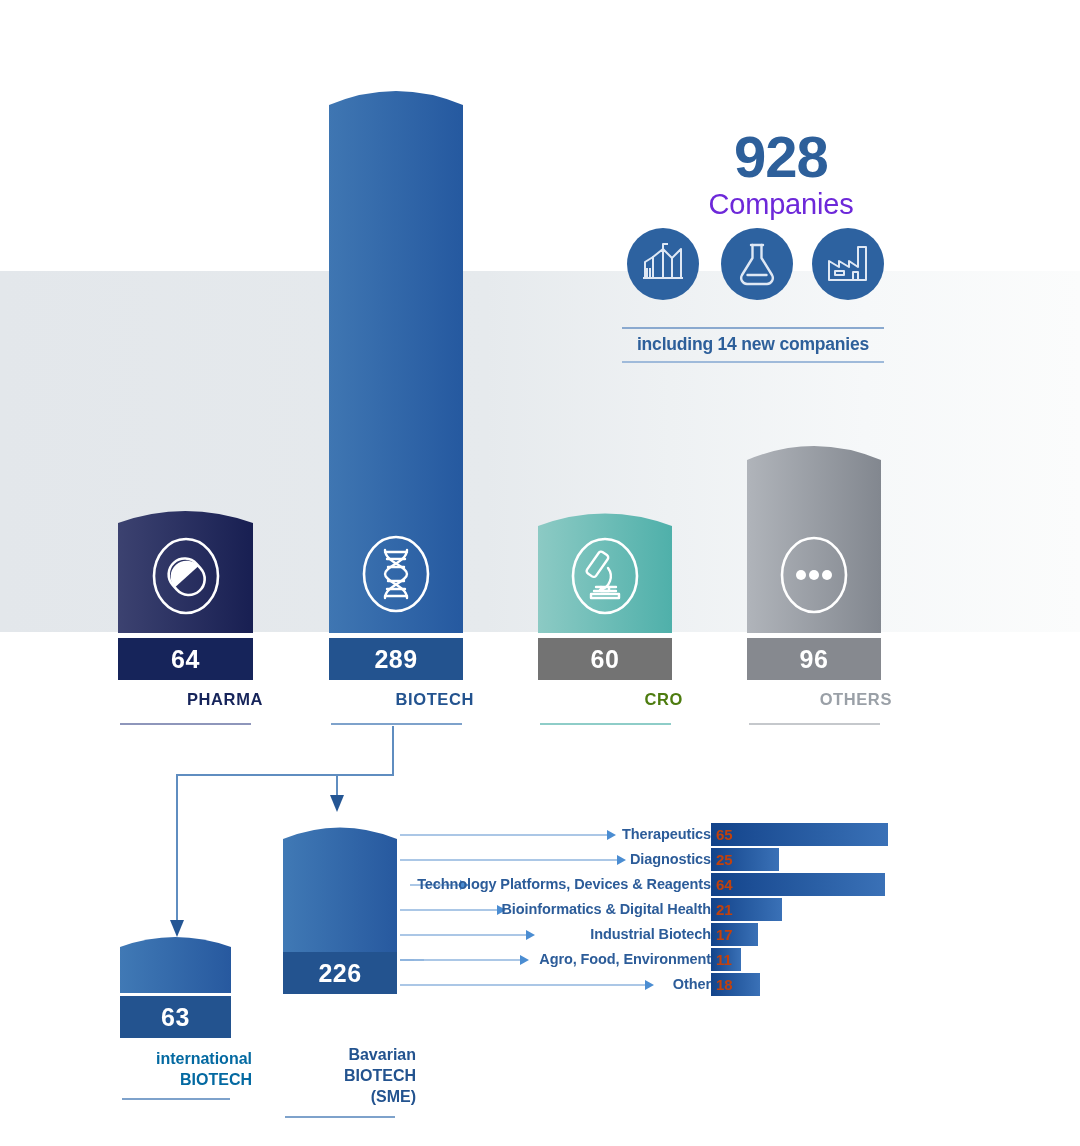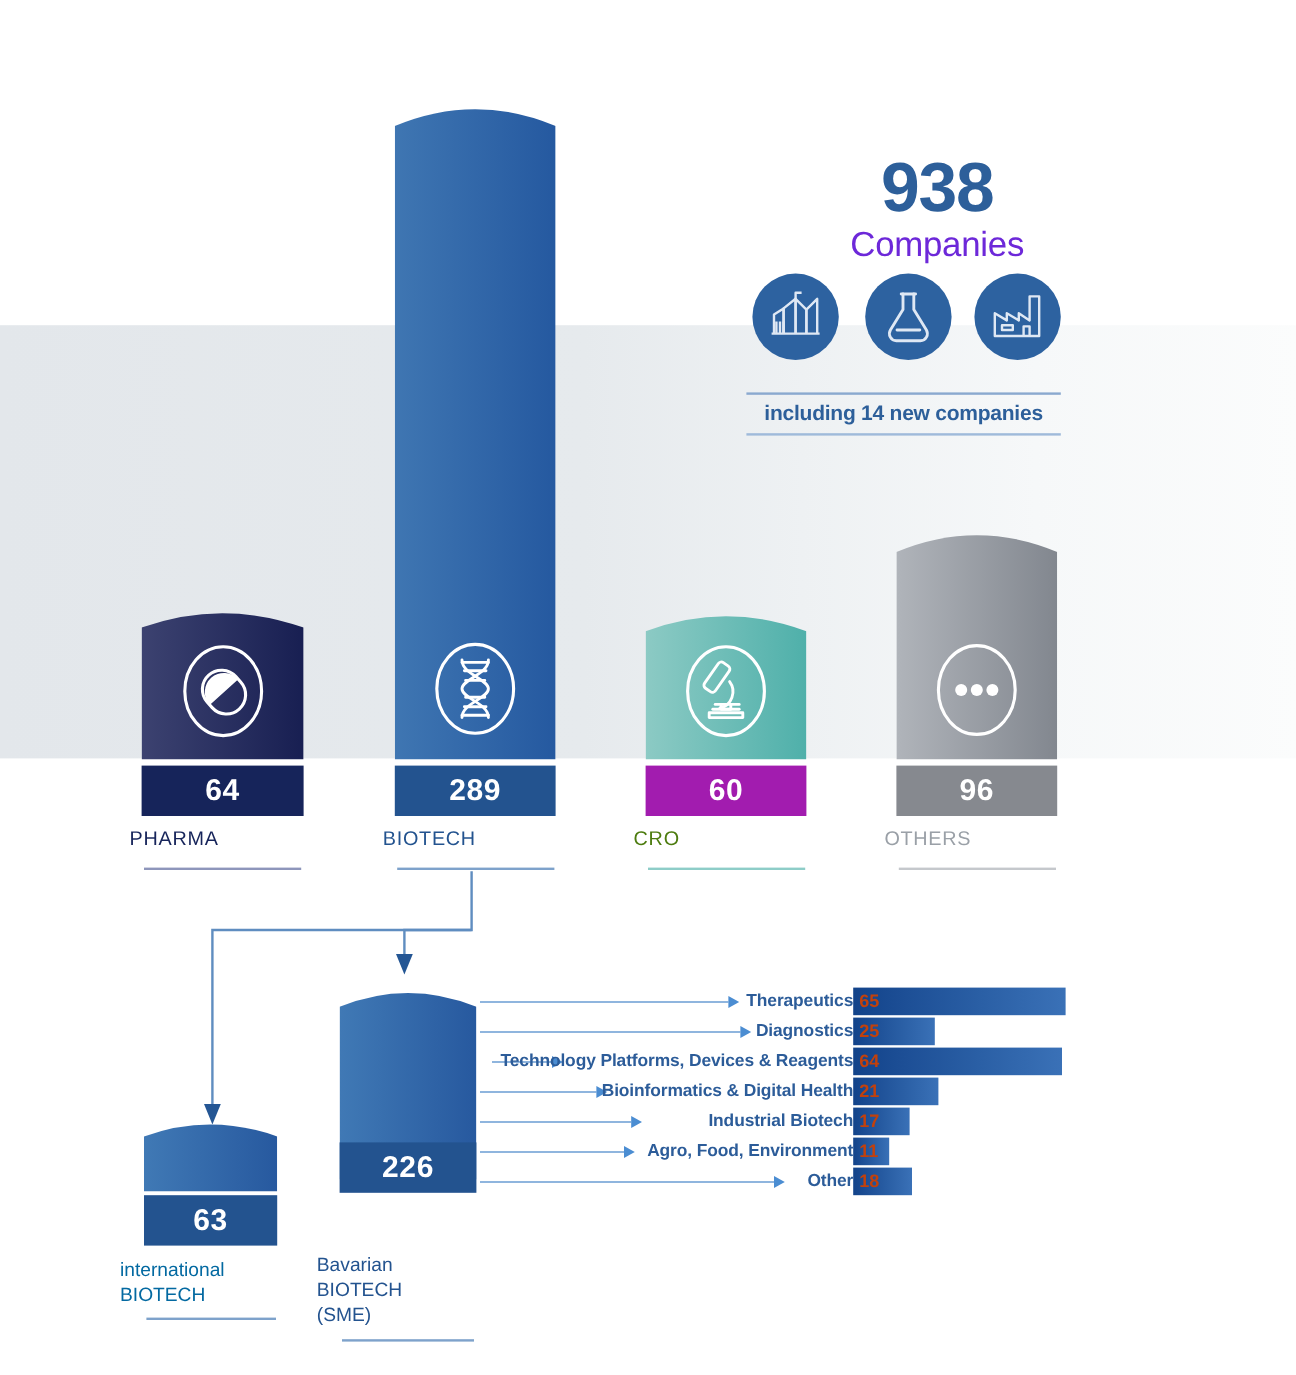--- a/index.html
+++ b/index.html
@@ -47,21 +47,21 @@
   .bar{position:absolute;}
   .bar .col{position:absolute;left:0;top:0;width:100%;height:100%;}
   .bar .col svg{display:block;width:100%;height:100%;}
   .bar .ico{position:absolute;left:0;width:100%;display:flex;justify-content:center;}
 
   .vbox{
     position:absolute;height:42px;display:flex;align-items:center;justify-content:center;
     color:#ffffff;font-size:25px;font-weight:bold;letter-spacing:0.5px;
   }
   .cat{
-    position:absolute;text-align:left;font-size:16.5px;font-weight:normal;
+    position:absolute;text-align:right;font-size:16.5px;font-weight:bold;
     letter-spacing:0.6px;
   }
   .uline{position:absolute;height:2px;}
 
   
   .conn{position:absolute;left:0;top:0;width:1080px;height:1146px;pointer-events:none;}
 
   
   .bd{position:absolute;left:400px;top:822px;width:500px;height:175px;}
   .bdrow{position:absolute;left:0;height:25px;width:500px;}
@@ -80,21 +80,21 @@
   }
 </style>
 </head>
 <body>
 
 <div class="stage">
 
   <div class="band"></div>
 
   <div class="hdr">
-    <div class="big">938</div>
+    <div class="big">928</div>
     <div class="sub">Companies</div>
   </div>
 
   <div class="circles">
     <div class="circ c1">
       <svg viewBox="0 0 72 72" width="72" height="72">
         <g fill="none" stroke="#dfe8f4" stroke-width="2" stroke-linejoin="round">
           <path d="M18 50 V34 l8 -5 v21"></path>
           <path d="M26 50 V29 l10 -8 v29"></path>
           <path d="M36 50 V21 l9 9 v20"></path>
@@ -201,21 +201,21 @@
           <rect x="29" y="17" width="11" height="26" rx="3" transform="rotate(35 34 30)"></rect>
           <path d="M45 34 a14 14 0 0 1 -8 22"></path>
           <path d="M33 53 h20"></path>
           <path d="M38 53 v4 h8 v-4"></path>
           <path d="M28 60 h28 v4 H28 z"></path>
           <path d="M31 57 h22"></path>
         </g>
       </svg>
     </div>
   </div>
-  <div class="vbox" style="left:538px;top:638px;width:134px;background:#a21caf;">60</div>
+  <div class="vbox" style="left:538px;top:638px;width:134px;background:#737373;">60</div>
   <div class="cat" style="left:528px;top:690px;width:155px;color:#4d7c0f;">CRO</div>
   <div class="uline" style="left:540px;top:723px;width:131px;background:#8ecdc8;"></div>
 
   <div class="bar" style="left:747px;top:440px;width:134px;height:193px;">
     <div class="col">
       <svg viewBox="0 0 134 193" preserveAspectRatio="none">
         <defs>
             <linearGradient id="go" x1="0" y1="0" x2="1" y2="0">
           <stop offset="0" stop-color="#b0b4ba"></stop>
               <stop offset="1" stop-color="#82878f"></stop>

